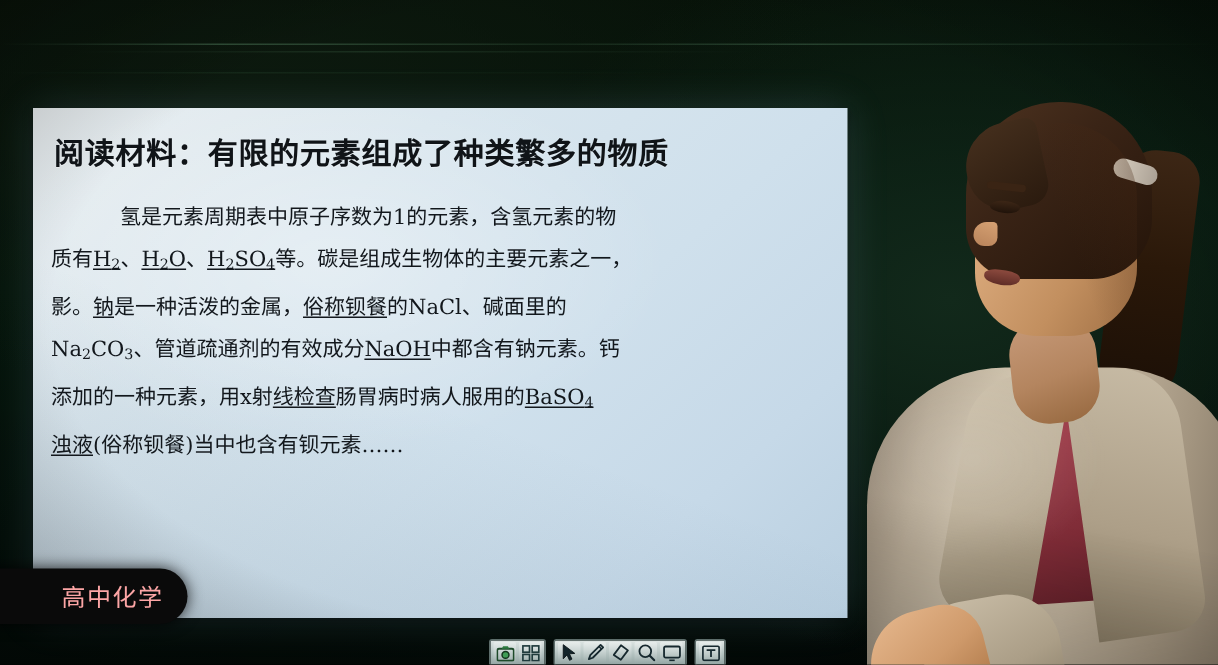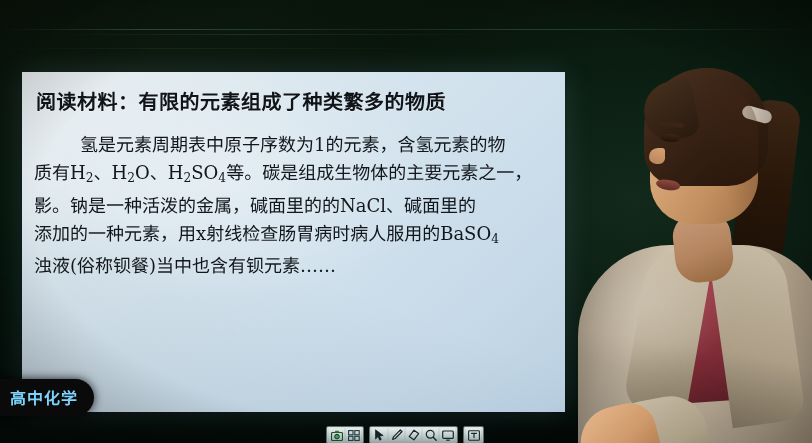--- a/index.html
+++ b/index.html
@@ -49,39 +49,39 @@
     font-family:"DejaVu Sans","Liberation Sans",sans-serif;
     font-size:20px;font-weight:700;color:#101418;
     letter-spacing:.5px;white-space:nowrap;
     text-shadow:0 1px 0 rgba(255,255,255,.35);
   }
 
   #slide-body{
     position:relative;z-index:2;
     margin:14px 12px 0 12px;
     font-family:"DejaVu Serif","Liberation Serif",serif;
-    font-size:18px;line-height:28px;color:#12171c;
+    font-size:14px;line-height:28px;color:#12171c;
     letter-spacing:0;
   }
   .ln{white-space:nowrap;}
   .ln.first{text-indent:46px;}
-  .u{text-underline-offset:2px;}
+  .u{text-decoration:underline;text-underline-offset:2px;}
   sub{font-size:.68em;vertical-align:-.22em;}
   .lat{font-family:"DejaVu Serif","Liberation Serif",serif;}
 
   
   #watermark{
     position:absolute;left:-16px;top:379px;z-index:6;
     padding:6px 16px 7px 26px;
     background:#0a0a0a;border-radius:0 22px 22px 0;
     box-shadow:0 0 10px rgba(0,0,0,.8);
   }
   #watermark-text{
     font-family:"DejaVu Sans","Liberation Sans",sans-serif;
-    font-size:16px;font-weight:700;color:#7dd3fc;letter-spacing:1px;
+    font-size:16px;font-weight:400;color:#fca5a5;letter-spacing:1px;margin-left:31px;
   }
 
   
   #presenter{position:absolute;left:600px;top:30px;width:212px;height:413px;z-index:4;}
   .p-shape{position:absolute;}
   
   #p-jacket{
     left:-22px;top:215px;width:250px;height:220px;
     background:linear-gradient(100deg,#8d8070 0%,#b5a894 16%,#cfc3ad 34%,#c3b59f 55%,#a2947f 78%,#7b6f5e 100%);
     border-radius:92px 86px 0 0;
@@ -194,21 +194,24 @@
     <div id="slide-title">阅读材料：有限的元素组成了种类繁多的物质</div>
 
     <div id="slide-body">
       <div class="ln first">
         氢是元素周期表中原子序数为1的元素，含氢元素的物
       </div>
       <div class="ln">
         质有<span class="u lat">H<sub>2</sub></span>、<span class="u lat">H<sub>2</sub>O</span>、<span class="u lat">H<sub>2</sub>SO<sub>4</sub></span>等。碳是组成生物体的主要元素之一，
       </div>
       <div class="ln">
-        影。<span class="u">钠</span>是一种活泼的金属，<span class="u">碱面里的</span>的<span class="lat">NaCl</span>、碱面里的
+        影。<span class="u">钠</span>是一种活泼的金属，<span class="u">俗称钡餐</span>的<span class="lat">NaCl</span>、碱面里的
+      </div>
+      <div class="ln">
+        <span class="lat">Na<sub>2</sub>CO<sub>3</sub></span>、管道疏通剂的有效成分<span class="u lat">NaOH</span>中都含有钠元素。钙
       </div>
       <div class="ln">
         添加的一种元素，用<span class="lat">x</span>射<span class="u">线检查</span>肠胃病时病人服用的<span class="u lat">BaSO<sub>4</sub></span>
       </div>
       <div class="ln">
         <span class="u">浊液</span>(俗称钡餐)当中也含有钡元素……
       </div>
     </div>
   </div>
 

